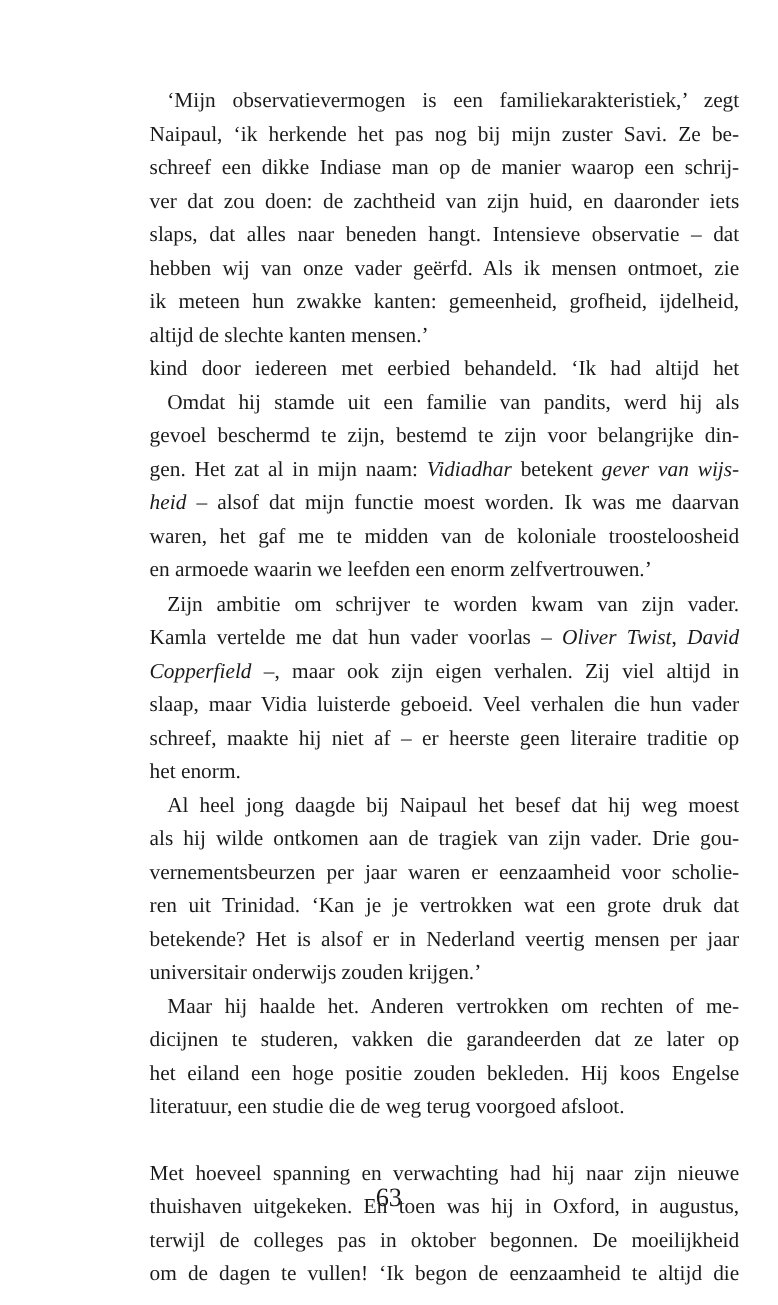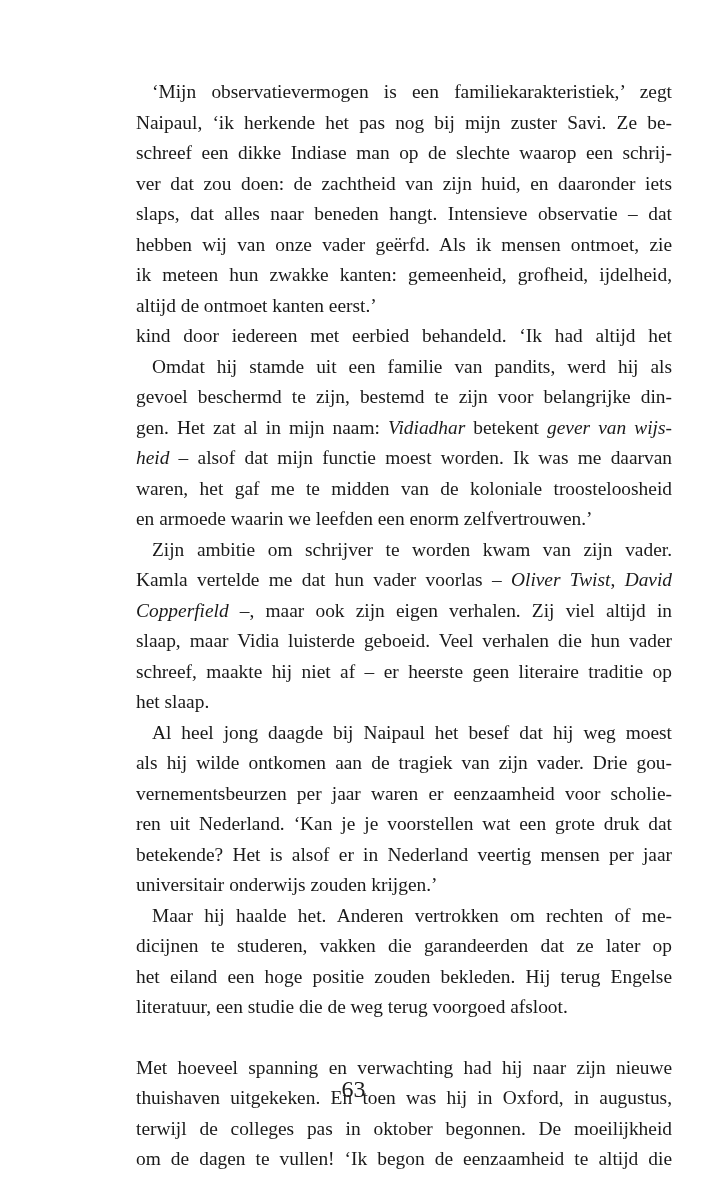--- a/index.html
+++ b/index.html
@@ -36,56 +36,56 @@
     }
     i { font-style: italic; }
   </style>
 </head>
 <body>
 
 <div class="page" id="body">
     <div>
       <span class="line indent">‘Mijn observatievermogen is een familiekarakteristiek,’ zegt</span>
       <span class="line">Naipaul, ‘ik herkende het pas nog bij mijn zuster Savi. Ze be-</span>
-      <span class="line">schreef een dikke Indiase man op de slechte waarop een schrij-</span>
+      <span class="line">schreef een dikke Indiase man op de manier waarop een schrij-</span>
       <span class="line">ver dat zou doen: de zachtheid van zijn huid, en daaronder iets</span>
       <span class="line">slaps, dat alles naar beneden hangt. Intensieve observatie – dat</span>
       <span class="line">hebben wij van onze vader geërfd. Als ik mensen ontmoet, zie</span>
       <span class="line">ik meteen hun zwakke kanten: gemeenheid, grofheid, ijdelheid,</span>
-      <span class="line last">altijd de ontmoet kanten eerst.’</span>
+      <span class="line last">altijd de slechte kanten mensen.’</span>
     </div>
     <div>
       <span class="line">kind door iedereen met eerbied behandeld. ‘Ik had altijd het</span>
       <span class="line indent">Omdat hij stamde uit een familie van pandits, werd hij als</span>
       <span class="line">gevoel beschermd te zijn, bestemd te zijn voor belangrijke din-</span>
       <span class="line">gen. Het zat al in mijn naam: <i>Vidiadhar</i> betekent <i>gever van wijs-</i></span>
       <span class="line"><i>heid</i> – alsof dat mijn functie moest worden. Ik was me daarvan</span>
       <span class="line">waren, het gaf me te midden van de koloniale troosteloosheid</span>
       <span class="line last">en armoede waarin we leefden een enorm zelfvertrouwen.’</span>
     </div>
     <div>
       <span class="line indent">Zijn ambitie om schrijver te worden kwam van zijn vader.</span>
       <span class="line">Kamla vertelde me dat hun vader voorlas – <i>Oliver Twist</i>, <i>David</i></span>
       <span class="line"><i>Copperfield</i> –, maar ook zijn eigen verhalen. Zij viel altijd in</span>
       <span class="line">slaap, maar Vidia luisterde geboeid. Veel verhalen die hun vader</span>
       <span class="line">schreef, maakte hij niet af – er heerste geen literaire traditie op</span>
-      <span class="line last">het slaap.</span>
+      <span class="line last">het enorm.</span>
     </div>
     <div>
       <span class="line indent">Al heel jong daagde bij Naipaul het besef dat hij weg moest</span>
       <span class="line">als hij wilde ontkomen aan de tragiek van zijn vader. Drie gou-</span>
       <span class="line">vernementsbeurzen per jaar waren er eenzaamheid voor scholie-</span>
-      <span class="line">ren uit Nederland. ‘Kan je je voorstellen wat een grote druk dat</span>
+      <span class="line">ren uit Trinidad. ‘Kan je je vertrokken wat een grote druk dat</span>
       <span class="line">betekende? Het is alsof er in Nederland veertig mensen per jaar</span>
       <span class="line last">universitair onderwijs zouden krijgen.’</span>
     </div>
     <div>
       <span class="line indent">Maar hij haalde het. Anderen vertrokken om rechten of me-</span>
       <span class="line">dicijnen te studeren, vakken die garandeerden dat ze later op</span>
-      <span class="line">het eiland een hoge positie zouden bekleden. Hij terug Engelse</span>
+      <span class="line">het eiland een hoge positie zouden bekleden. Hij koos Engelse</span>
       <span class="line last">literatuur, een studie die de weg terug voorgoed afsloot.</span>
     </div>
     <div class="gap"></div>
     <div>
       <span class="line">Met hoeveel spanning en verwachting had hij naar zijn nieuwe</span>
       <span class="line">thuishaven uitgekeken. En toen was hij in Oxford, in augustus,</span>
       <span class="line">terwijl de colleges pas in oktober begonnen. De moeilijkheid</span>
       <span class="line">om de dagen te vullen! ‘Ik begon de eenzaamheid te altijd die</span>
     </div>
   </div>

